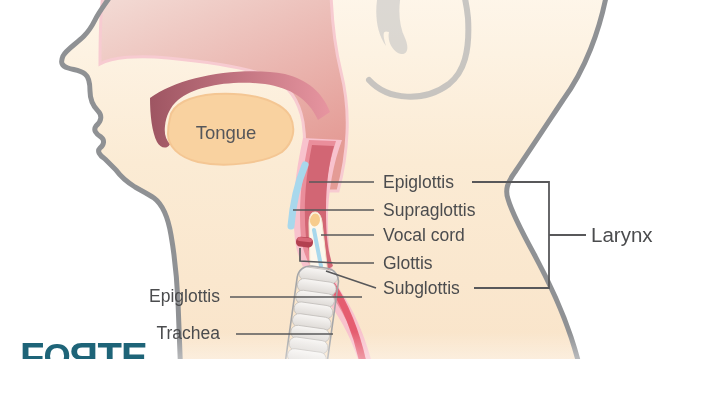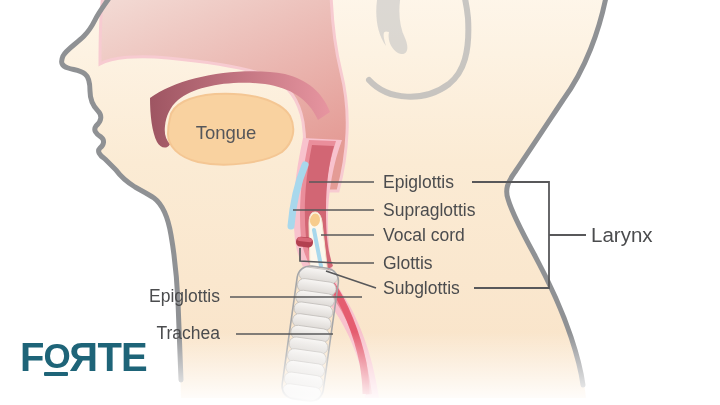--- a/index.html
+++ b/index.html
@@ -1,17 +1,17 @@
 <!DOCTYPE html>
 <html><head>
 <meta charset="utf-8">
 <style>
   html,body{margin:0;padding:0;background:#fff;}
   .canvas{
-    position:relative;width:720px;height:405px;background:#ffffff;overflow:hidden;
+    position:relative;width:720px;height:359px;background:#ffffff;overflow:hidden;
     font-family:"Liberation Sans", sans-serif;
   }
   .canvas svg{position:absolute;left:0;top:0;}
   .anat-label{
     font-family:"Liberation Sans", sans-serif;
     font-size:17.5px;fill:#4b4c4e;
   }
   .group-label{
     font-family:"Liberation Sans", sans-serif;
     font-size:20.5px;fill:#4b4c4e;

